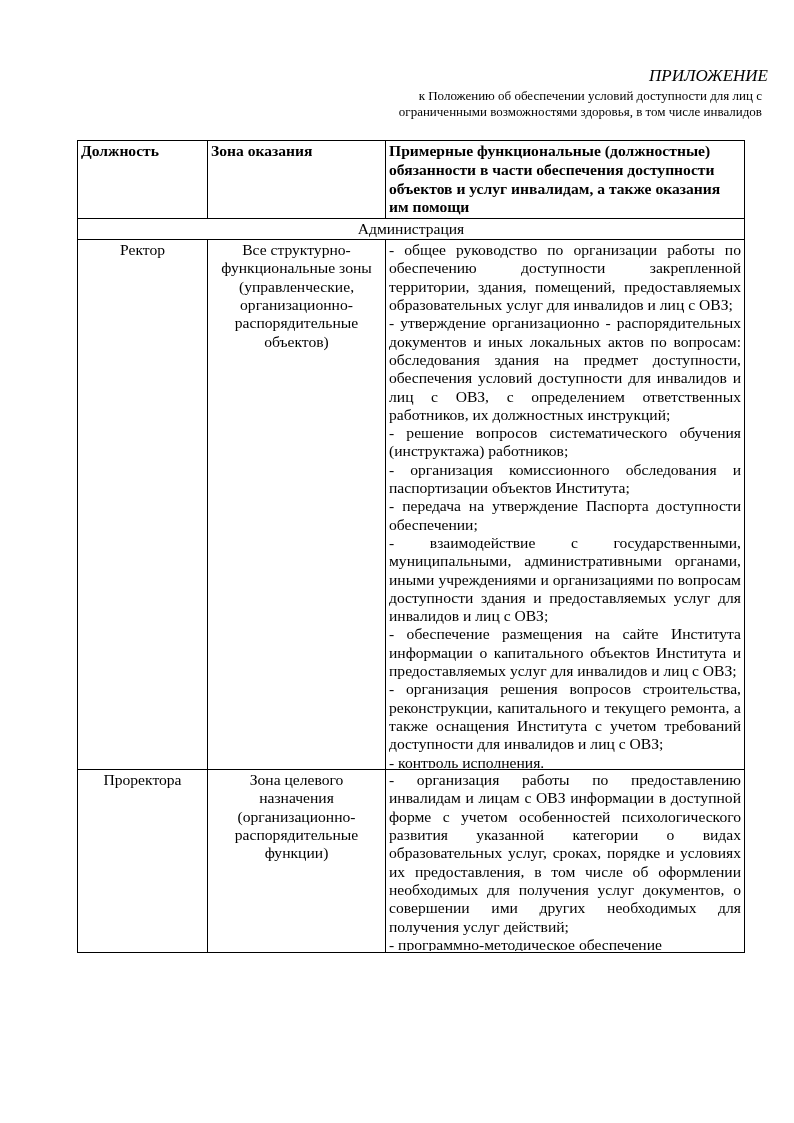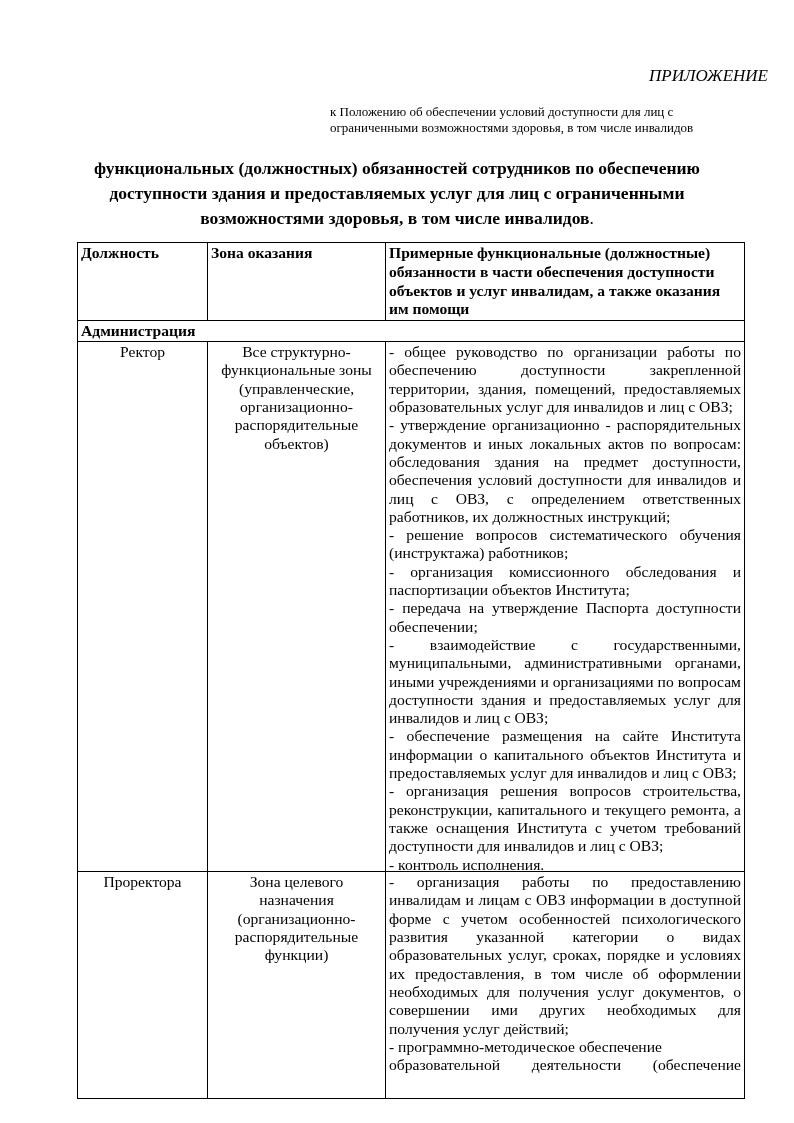--- a/index.html
+++ b/index.html
@@ -14,22 +14,22 @@
   .appendix-label {
     margin-top: 66px;
     padding-right: 26px;
     text-align: right;
     font-size: 17px;
     line-height: 19px;
     font-style: italic;
   }
   .appendix-note {
     width: 432px;
-    margin: 19px 32px 0 auto;
-    text-align: left;
+    margin: 3px 32px 0 auto;
+    text-align: right;
     font-size: 13px;
     line-height: 16px;
   }
   .doc-title {
     margin-top: 20px;
     padding: 0 52px;
     text-align: center;
     font-weight: bold;
     font-size: 17.5px;
     line-height: 25px;
@@ -51,42 +51,42 @@
   }
   td.head-cell {
     height: 77px;
     font-weight: bold;
     text-align: left;
     line-height: 18.8px;
     padding-top: 3px;
   }
   td.section-cell {
     height: 21px;
-    font-weight: bold;
+    font-weight: normal;
+    text-align: center;
     line-height: 18px;
   }
   td.pos-cell, td.zone-cell {
     text-align: center;
     padding: 2px 5px 1px 5px;
   }
   td.duties-cell { padding: 2px 2px 1px 3px; }
   .clip-tall { height: 527px; overflow: hidden; }
-  .clip-short { height: 224px; overflow: hidden; }
+  .clip-short { height: 180px; overflow: hidden; }
   .duty { text-align: justify; }
   .cut .duty:last-child { text-align-last: justify; }
 </style>
 </head>
 <body>
 
 <div class="appendix-label">ПРИЛОЖЕНИЕ</div>
 
 <div class="appendix-note">к Положению об обеспечении условий доступности для лиц с ограниченными возможностями здоровья, в том числе инвалидов</div>
 
 <div class="doc-title">
-  <div><span>функциональных (должностных) обязанностей сотрудников по обеспечению доступности здания и предоставляемых услуг для лиц с ограниченными возможностями здоровья, в том числе инвалидов</span><span class="normal-weight">.</span></div>
 </div>
 
 <table class="main">
   <colgroup>
     <col style="width:130px">
     <col style="width:178px">
     <col style="width:359px">
   </colgroup>
   <tbody>
     <tr>

